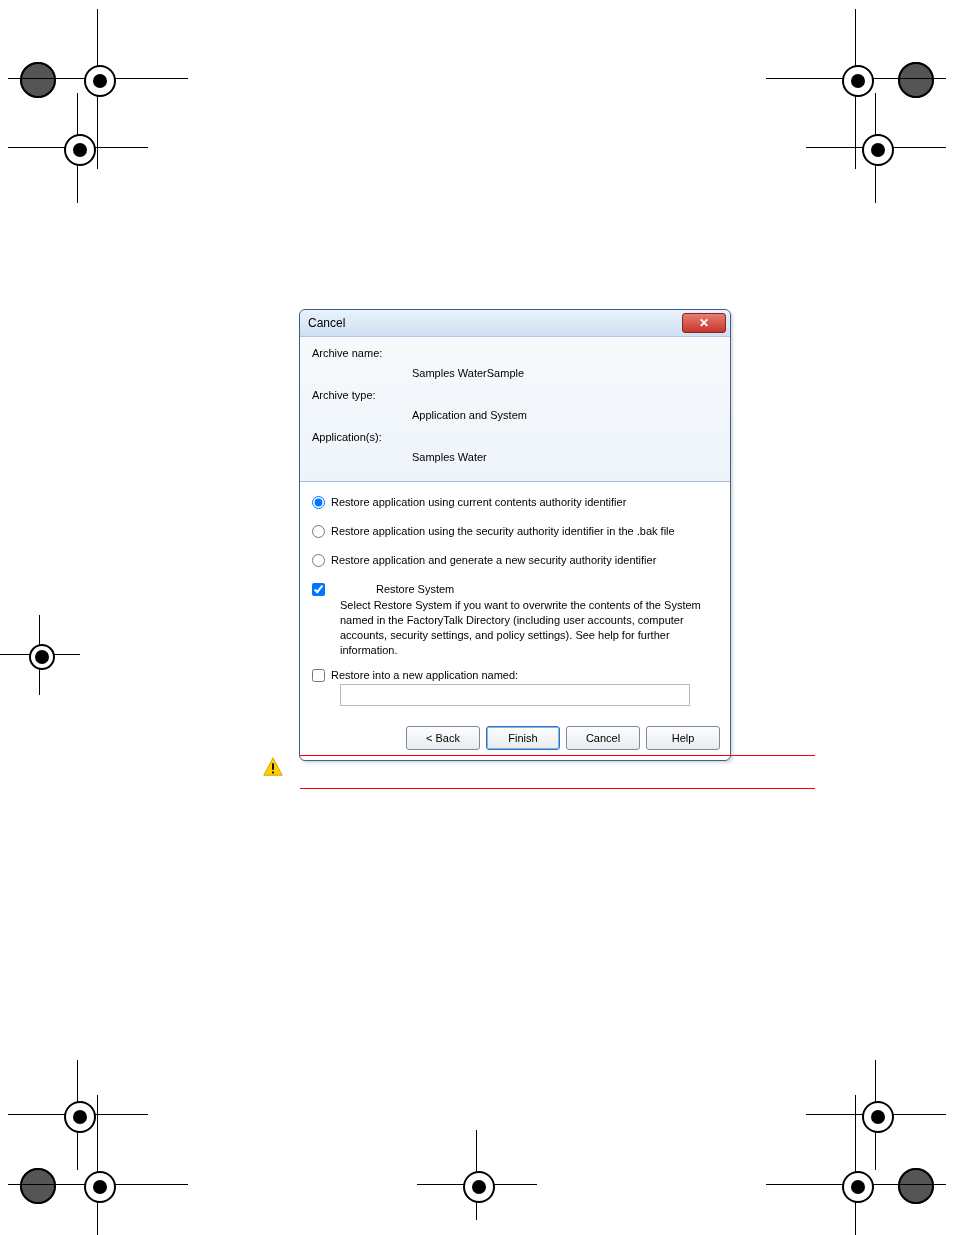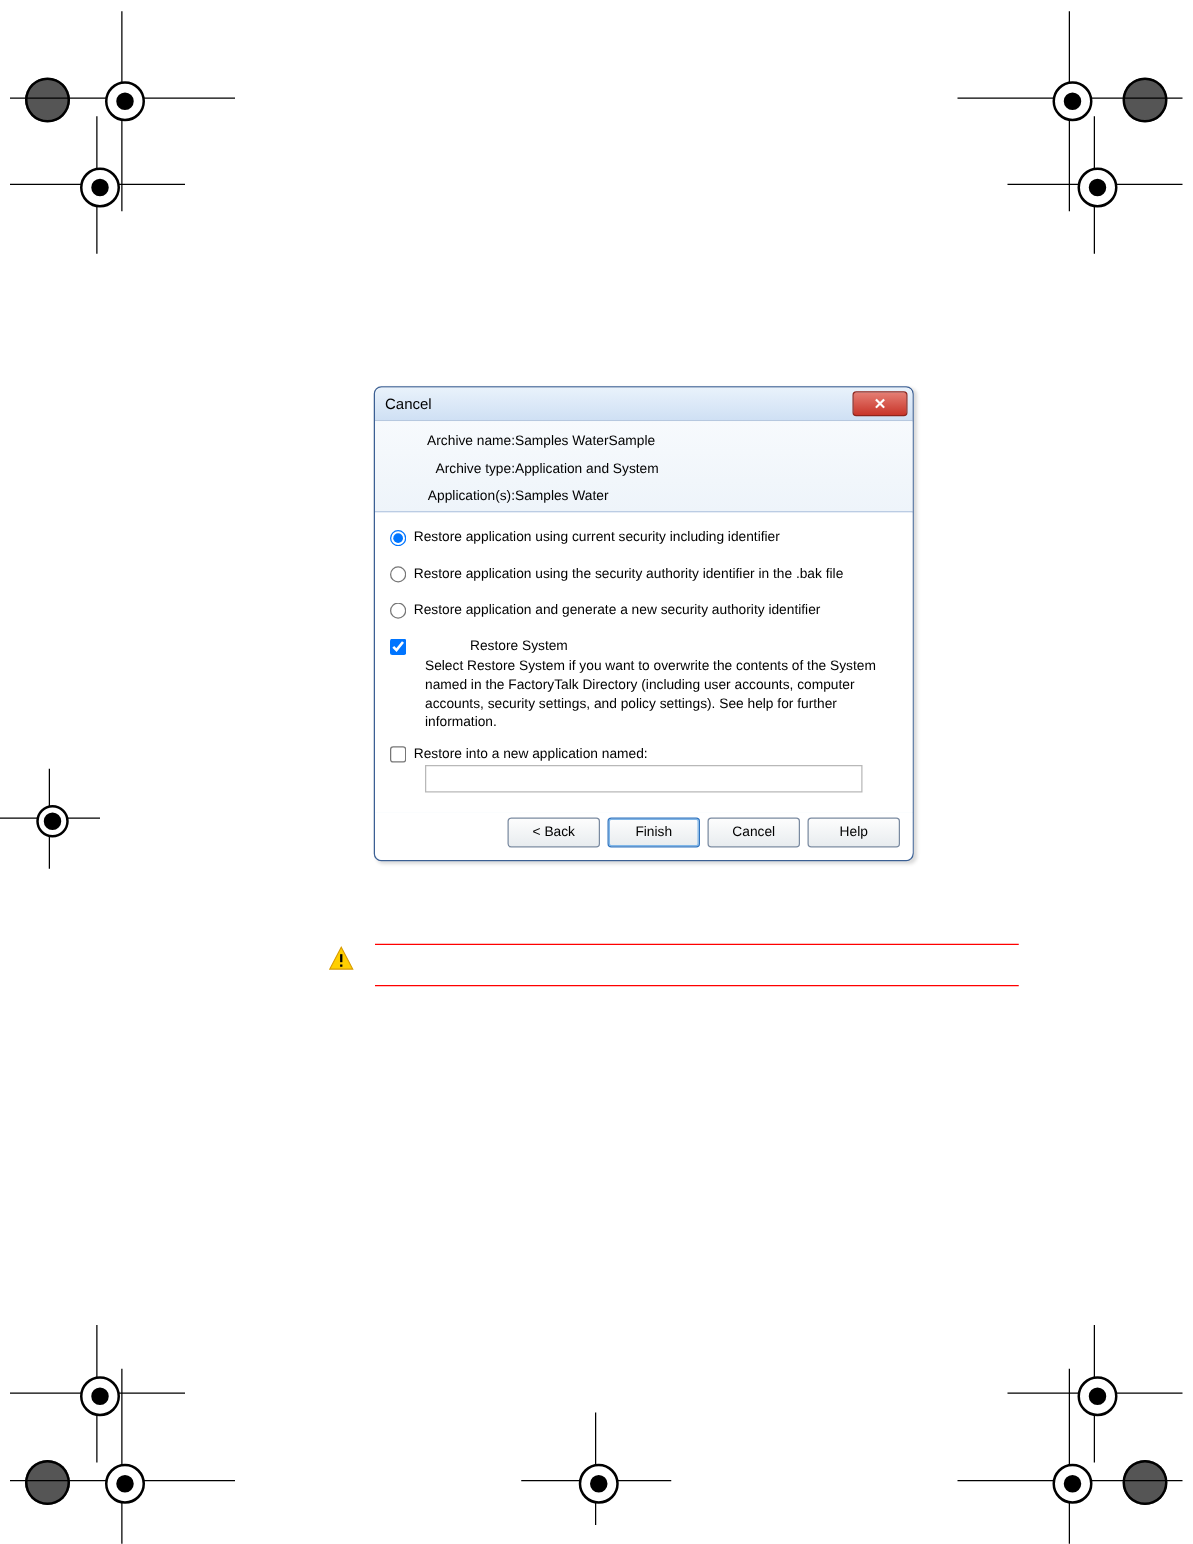--- a/index.html
+++ b/index.html
@@ -85,35 +85,35 @@
     background: linear-gradient(#e57e74,#c8352a);
     border: 1px solid #8e241c;
     border-radius: 3px;
     display: flex; align-items: center; justify-content: center;
     color: #fff;
     font-weight: bold;
     font-size: 12px;
     line-height: 1;
   }
   .info-section {
-    padding: 10px 12px 2px 12px;
+    padding: 10px 12px 14px 12px;
     background: linear-gradient(#f7fafd,#eef4fa);
     border-bottom: 1px solid #a9bedb;
-    text-align: right;
   }
   .info-row {
     display: flex;
     margin-bottom: 10px;
   }
   .info-label {
     width: 100px;
     color: #000;
   }
   .info-value {
     color: #000;
+    margin-top: 20px;
   }
   .body-section {
     padding: 14px 12px 8px 12px;
     background: #fff;
   }
   .radio-row, .check-row {
     display: flex;
     align-items: flex-start;
     margin-bottom: 16px;
   }
@@ -277,21 +277,21 @@
     </div>
     <div class="info-row" style="margin-bottom:4px;">
       <span class="info-label">Application(s):</span>
       <span class="info-value">Samples Water</span>
     </div>
   </div>
 
   <div class="body-section">
     <div class="radio-row">
       <input type="radio" class="radio" name="restopt" checked="" style="">
-      <span>Restore application using current security including identifier</span>
+      <span>Restore application using current contents authority identifier</span>
     </div>
     <div class="radio-row">
       <input type="radio" class="radio" name="restopt" style="">
       <span>Restore application using the security authority identifier in the .bak file</span>
     </div>
     <div class="radio-row">
       <input type="radio" class="radio" name="restopt" style="">
       <span>Restore application and generate a new security authority identifier</span>
     </div>
 

